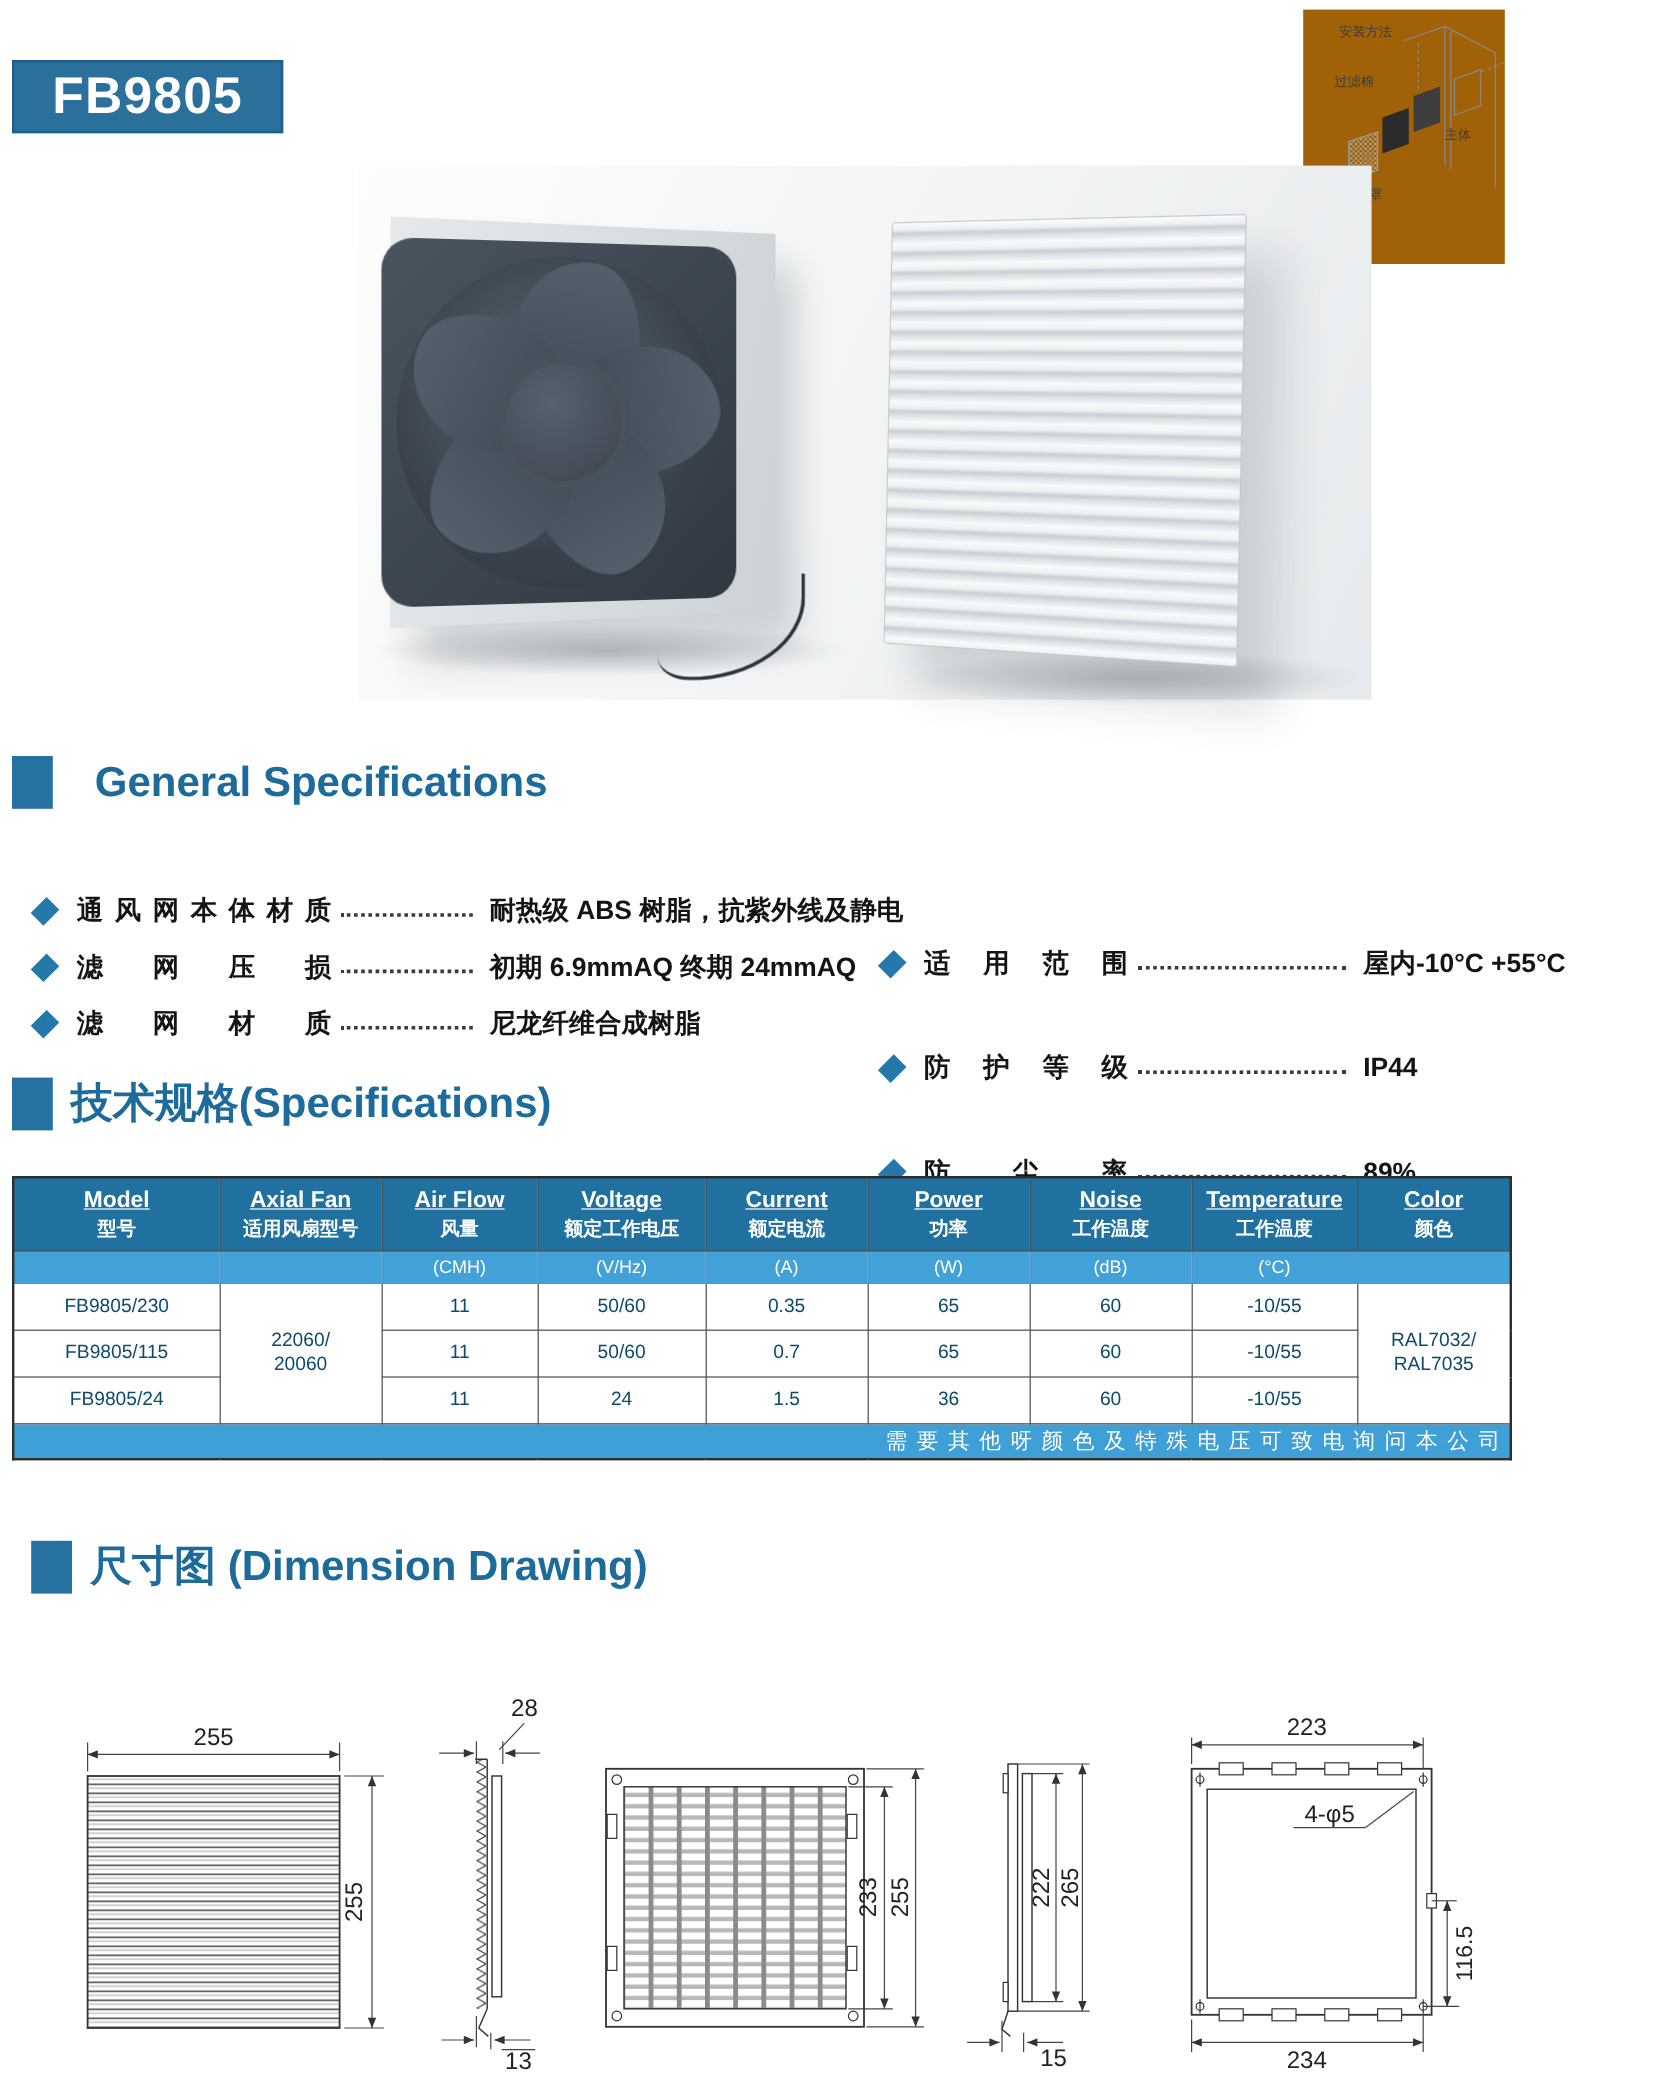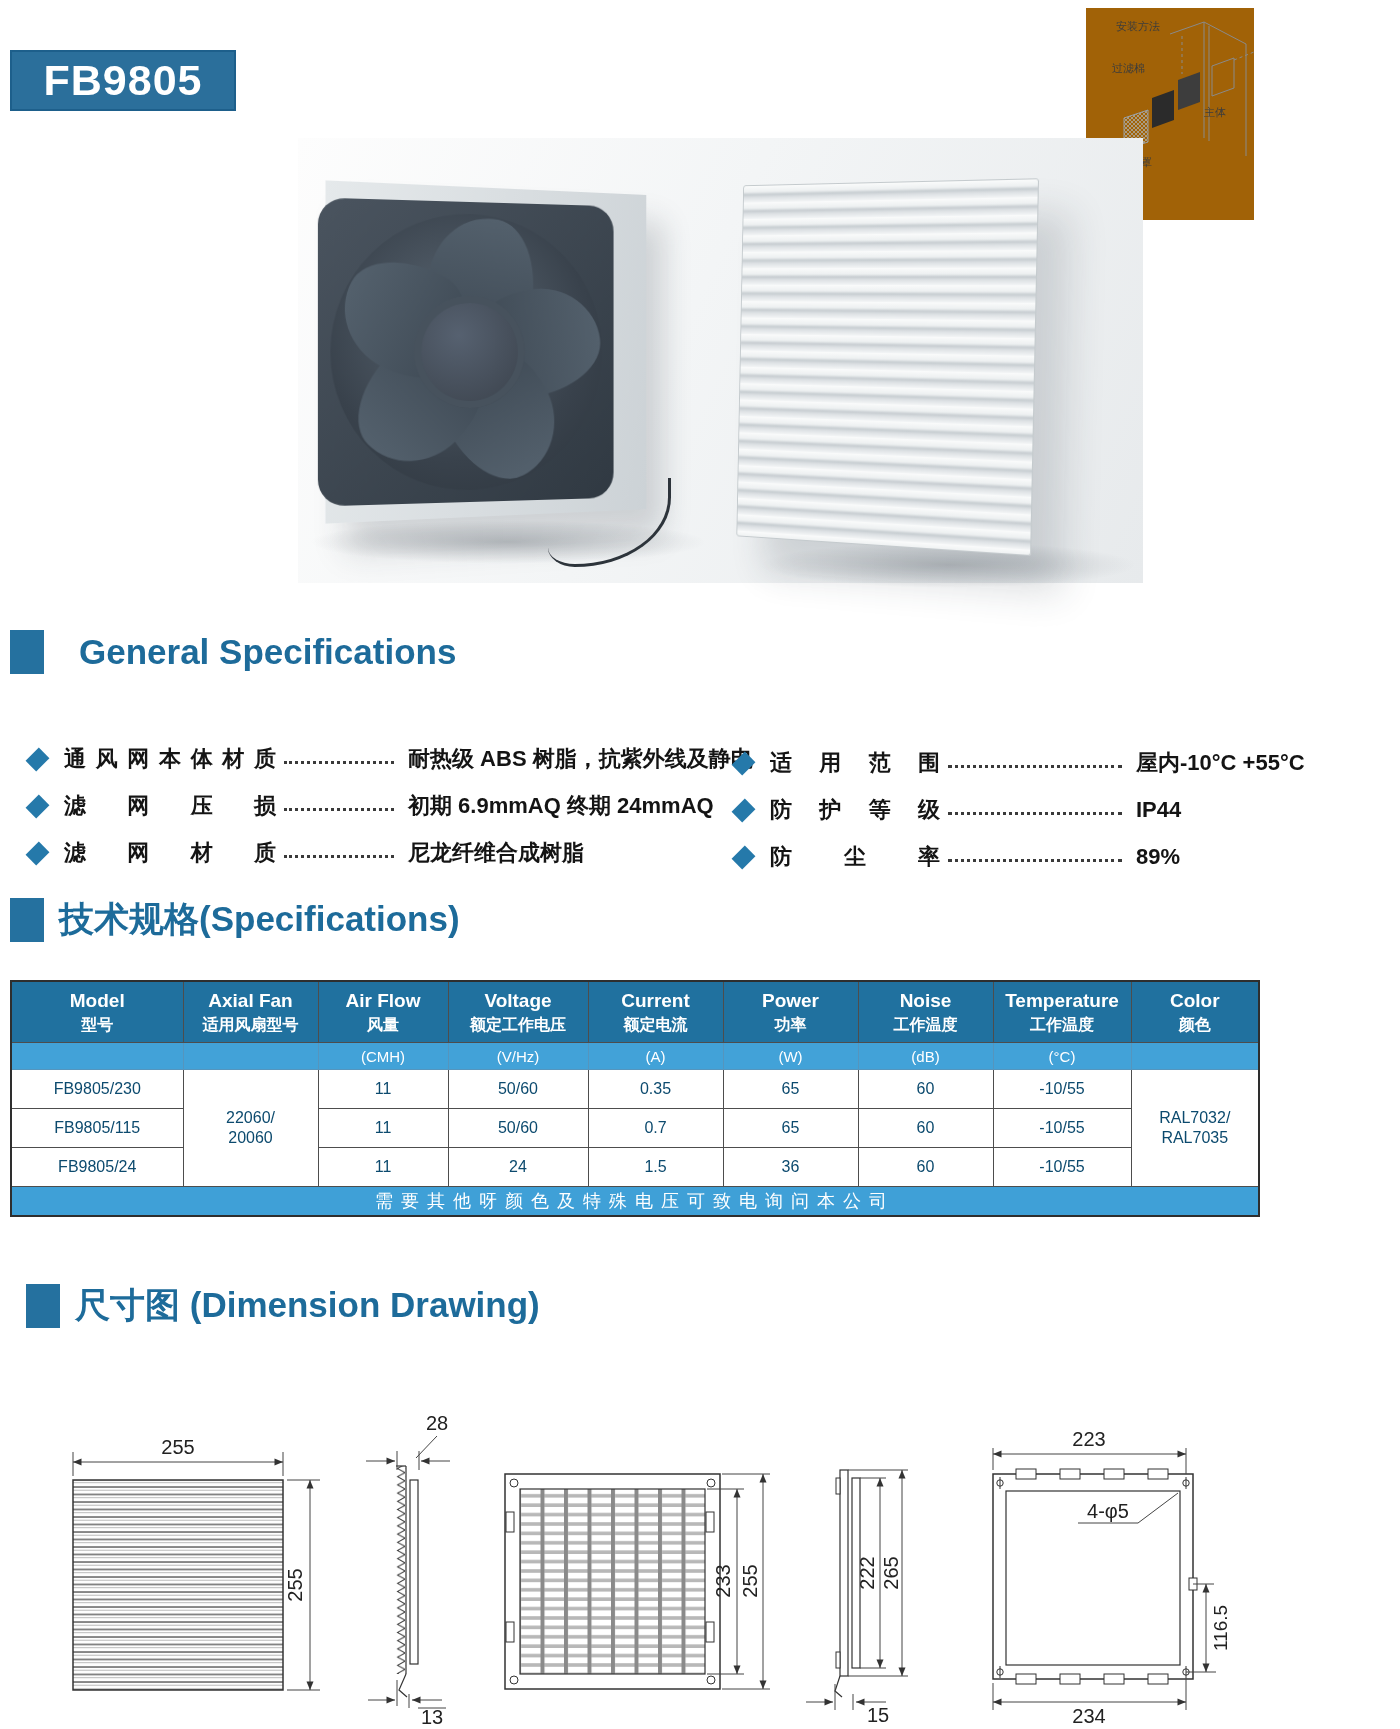--- a/index.html
+++ b/index.html
@@ -51,37 +51,37 @@
   .sec-general{left:10px;top:630px;gap:35px;}
   .sec-tech{left:10px;top:896px;}
   .sec-dim{left:10px;top:1282px;margin-left:16px;}
 
   
   .spec-col{position:absolute;display:flex;flex-direction:column;gap:17px;}
   .spec-col-left{left:26px;top:744px;width:660px;}
   .spec-col-right{left:732px;top:748px;width:530px;}
   .spec-item{display:grid;align-items:center;height:30px;}
   .spec-col-left  .spec-item{grid-template-columns:38px 212px 124px auto;}
-  .spec-col-right .spec-item{grid-template-columns:38px 170px 188px auto;}
+  .spec-col-right .spec-item{grid-template-columns:38px 170px 188px auto;margin-top:40px;}
   .diamond{width:15px;height:15px;background:#2579aa;transform:rotate(45deg) scale(1,1.25);margin-left:4px;}
   .spec-label{font-size:22px;font-weight:bold;color:#141414;text-align:justify;text-align-last:justify;}
   .leader{height:1px;border-bottom:3px dotted #3a3a3a;transform:translateY(3px);margin:0 6px 0 8px;}
   .spec-value{font-size:22px;font-weight:bold;color:#141414;padding-left:8px;white-space:nowrap;}
 
   
   .tbl-wrap{position:absolute;left:10px;top:980px;}
   table{border-collapse:collapse;table-layout:fixed;width:1248px;border:2px solid #2e2e2e;}
   th,td{border:1px solid #4d4d4d;text-align:center;vertical-align:middle;padding:0;}
   thead th{background:#20719f;color:#ffffff;height:60px;}
-  .hdr-en{font-size:19px;font-weight:bold;line-height:1.2;}
+  .hdr-en{font-size:19px;font-weight:bold;line-height:1.2;text-decoration:underline;}
   .hdr-cn{font-size:16px;font-weight:bold;line-height:1.2;margin-top:3px;}
   tr.units td{background:#42a2d8;color:#ffffff;font-size:15px;height:26px;border-color:#5595bd;}
   tr.data td{background:#ffffff;font-size:16px;height:38px;color:#0c4a6e;}
   tr.data td.two-line{line-height:1.25;}
-  tr.note td{background:#3fa0d7;color:#ffffff;font-size:18px;height:28px;letter-spacing:8px;}
+  tr.note td{background:#3fa0d7;color:#ffffff;font-size:18px;height:28px;letter-spacing:8px;text-align:right;}
 
   
   .drawings{position:absolute;left:0;top:1366px;}
   .drawings text{font-family:"Liberation Sans",sans-serif;font-size:20px;fill:#222222;}
   .drawings text.small{font-size:19px;}
 </style>
 </head>
 <body>
 
 <div class="page">

